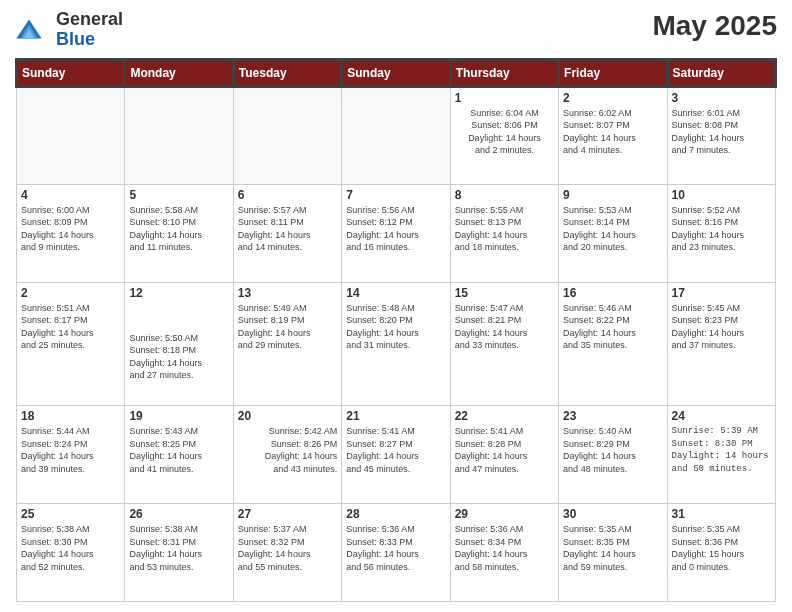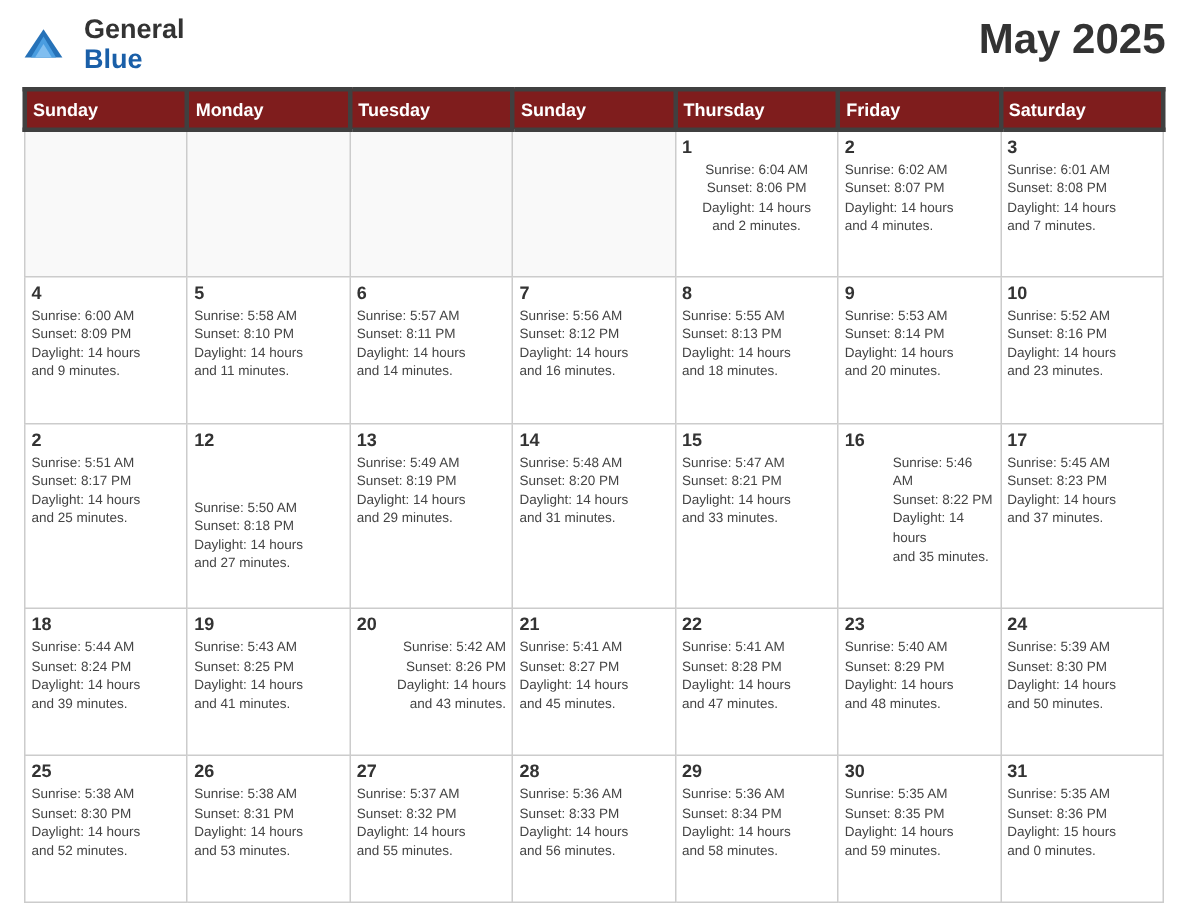--- a/index.html
+++ b/index.html
@@ -235,21 +235,21 @@
           </td>
           <td>
             <span class="day-number">15</span>
             <div class="day-info" style="white-space: pre-line;">Sunrise: 5:47 AM
 Sunset: 8:21 PM
 Daylight: 14 hours
 and 33 minutes.</div>
           </td>
           <td>
             <span class="day-number">16</span>
-            <div class="day-info" style="white-space: pre-line; margin-left: 32px;">Sunrise: 5:46 AM
+            <div class="day-info" style="white-space: pre-line;">Sunrise: 5:46 AM
 Sunset: 8:22 PM
 Daylight: 14 hours
 and 35 minutes.</div>
           </td>
           <td>
             <span class="day-number">17</span>
             <div class="day-info" style="white-space: pre-line;">Sunrise: 5:45 AM
 Sunset: 8:23 PM
 Daylight: 14 hours
 and 37 minutes.</div>
@@ -293,21 +293,21 @@
           </td>
           <td>
             <span class="day-number">23</span>
             <div class="day-info" style="white-space: pre-line;">Sunrise: 5:40 AM
 Sunset: 8:29 PM
 Daylight: 14 hours
 and 48 minutes.</div>
           </td>
           <td>
             <span class="day-number">24</span>
-            <div class="day-info" style="white-space: pre-line;">Sunrise: 5:39 AM
+            <div class="day-info" style="white-space: pre-line; font-family: Liberation Mono, monospace;">Sunrise: 5:39 AM
 Sunset: 8:30 PM
 Daylight: 14 hours
 and 50 minutes.</div>
           </td>
         </tr>
         <tr>
           <td>
             <span class="day-number">25</span>
             <div class="day-info" style="white-space: pre-line;">Sunrise: 5:38 AM
 Sunset: 8:30 PM

